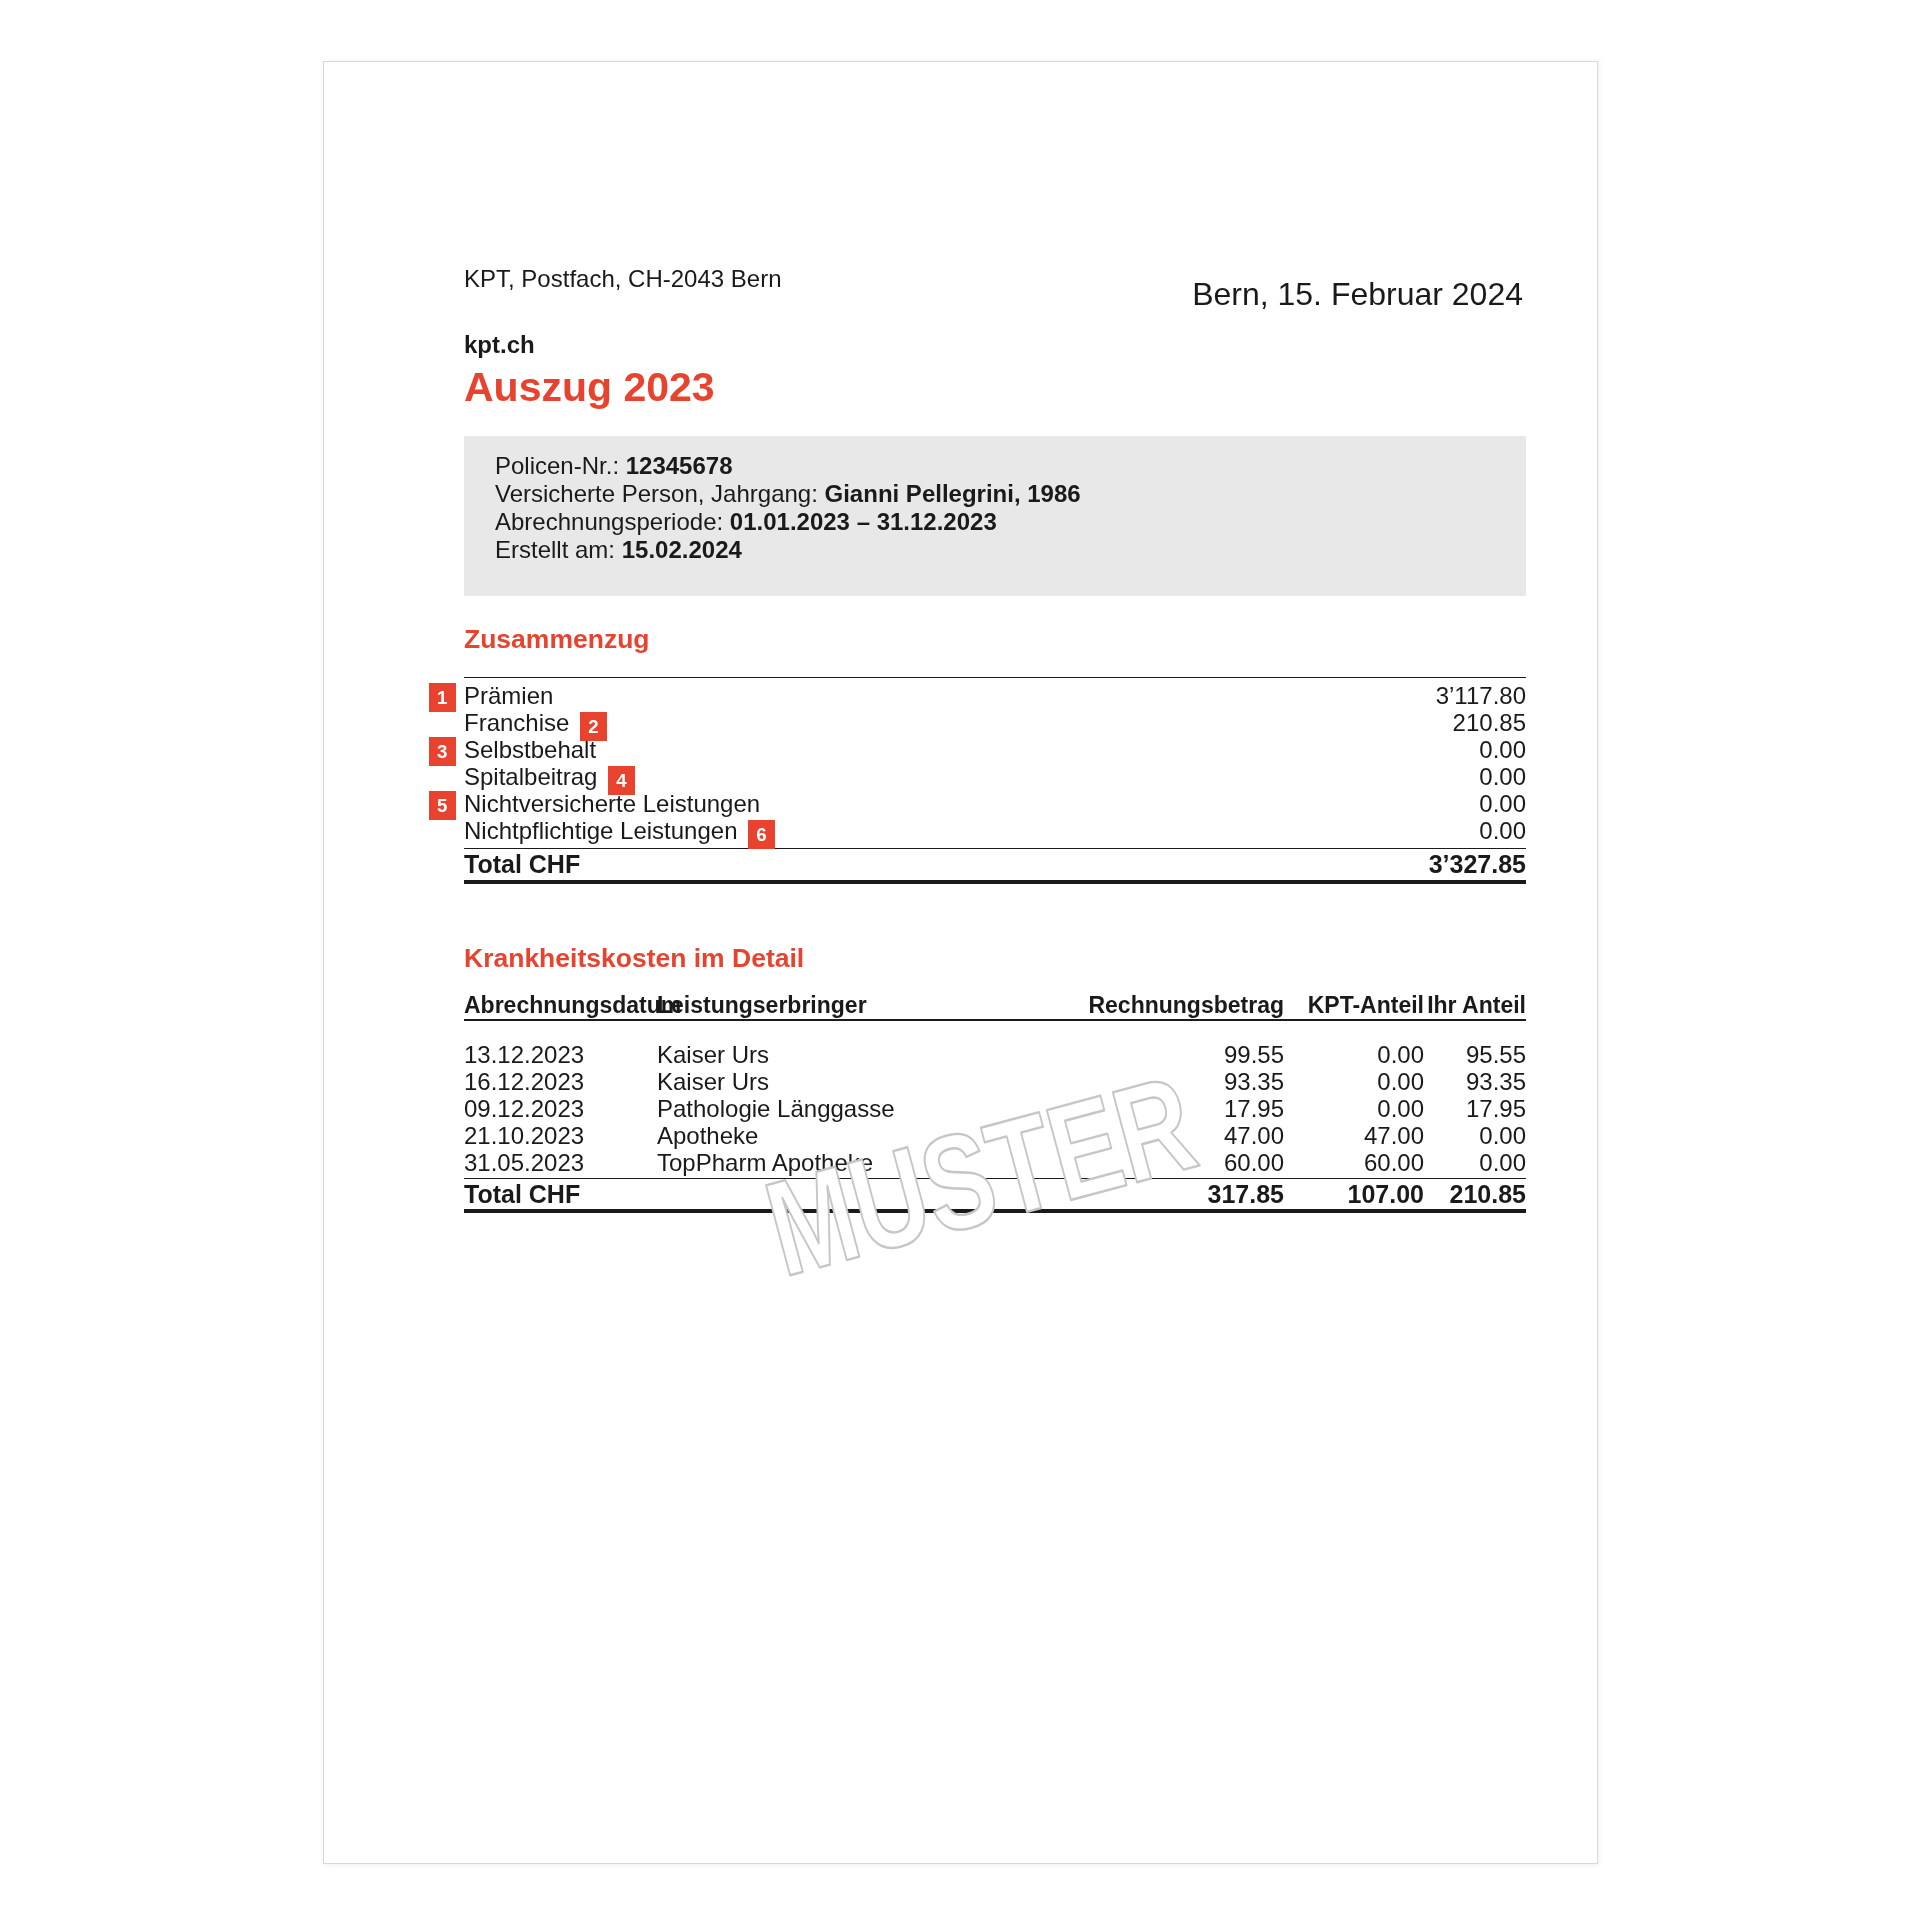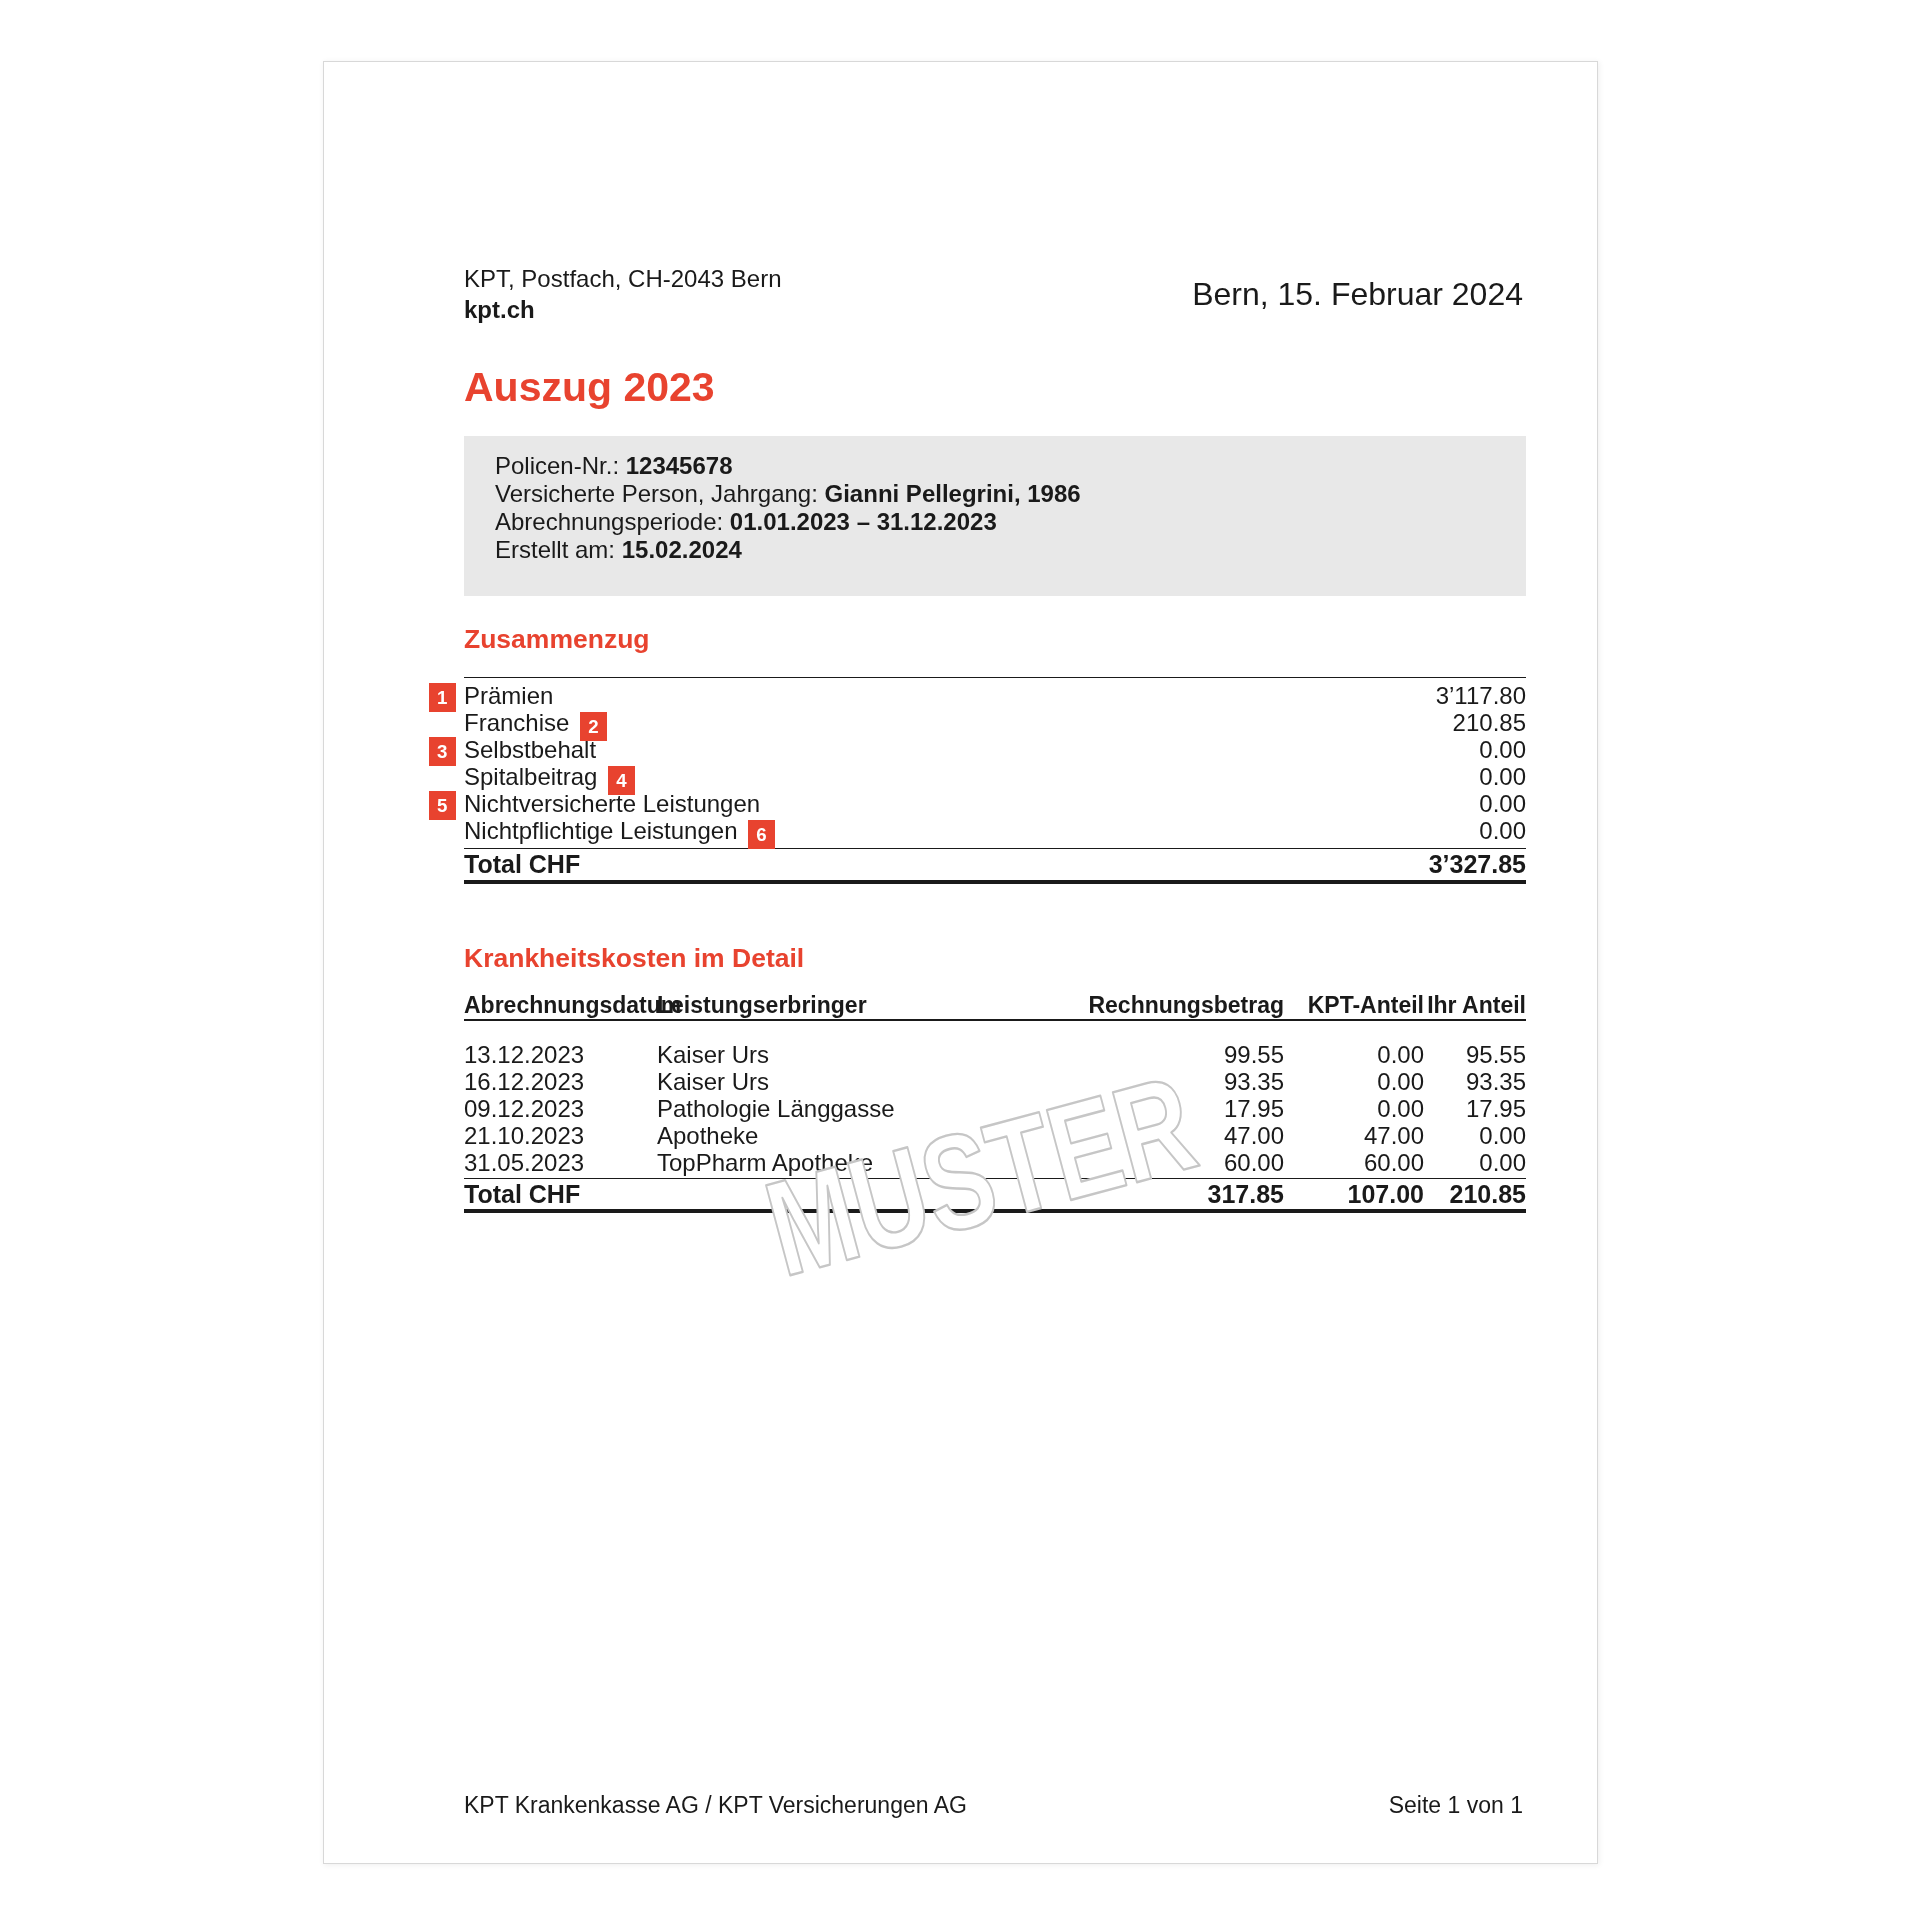--- a/index.html
+++ b/index.html
@@ -21,21 +21,21 @@
 
   
   .logo{position:absolute;left:140px;top:66px;display:flex;align-items:flex-start;color:var(--red);}
   .logo .word{font-size:111px;line-height:111px;font-weight:bold;letter-spacing:-4.2px;}
   .logo .colon{position:relative;width:20.5px;height:111px;margin-left:15.6px;}
   .logo .colon i{position:absolute;left:0;width:20.5px;height:20.5px;background:var(--red);}
   .logo .colon i.sq-top{top:36px;}
   .logo .colon i.sq-bot{top:74px;}
 
   .addr{position:absolute;left:140px;top:201px;font-size:24px;line-height:31px;}
-  .addr .web{font-weight:bold;}
+  .addr .web{font-weight:bold;margin-top:35px;}
   .dateline{position:absolute;right:74px;top:217px;font-size:32px;line-height:31px;}
 
   .doc-title{position:absolute;left:140px;top:308px;font-size:41px;line-height:35px;font-weight:bold;color:var(--red);}
 
   .info-box{
     position:absolute;left:140px;top:374px;width:1062px;height:160px;
     background:var(--boxgray);padding:16px 24px 0 31px;font-size:24px;line-height:28px;
   }
   .info-box b{font-weight:bold;}
 
@@ -212,20 +212,16 @@
         <span class="num">317.85</span>
         <span class="num">107.00</span>
         <span class="num">210.85</span>
       </div>
     </div>
 
     <svg class="watermark" viewBox="0 0 1420 640">
       <text id="wm-text" x="710" y="320" text-anchor="middle" dominant-baseline="central" textLength="720" lengthAdjust="spacingAndGlyphs" transform="rotate(-15 710 320)">MUSTER</text>
     </svg>
 
-    <div class="footer">
-      <span>KPT Krankenkasse AG / KPT Versicherungen AG</span>
-      <span>Seite 1 von 1</span>
-    </div>
 
   </div>
 </div>
 
 
 </body></html>

